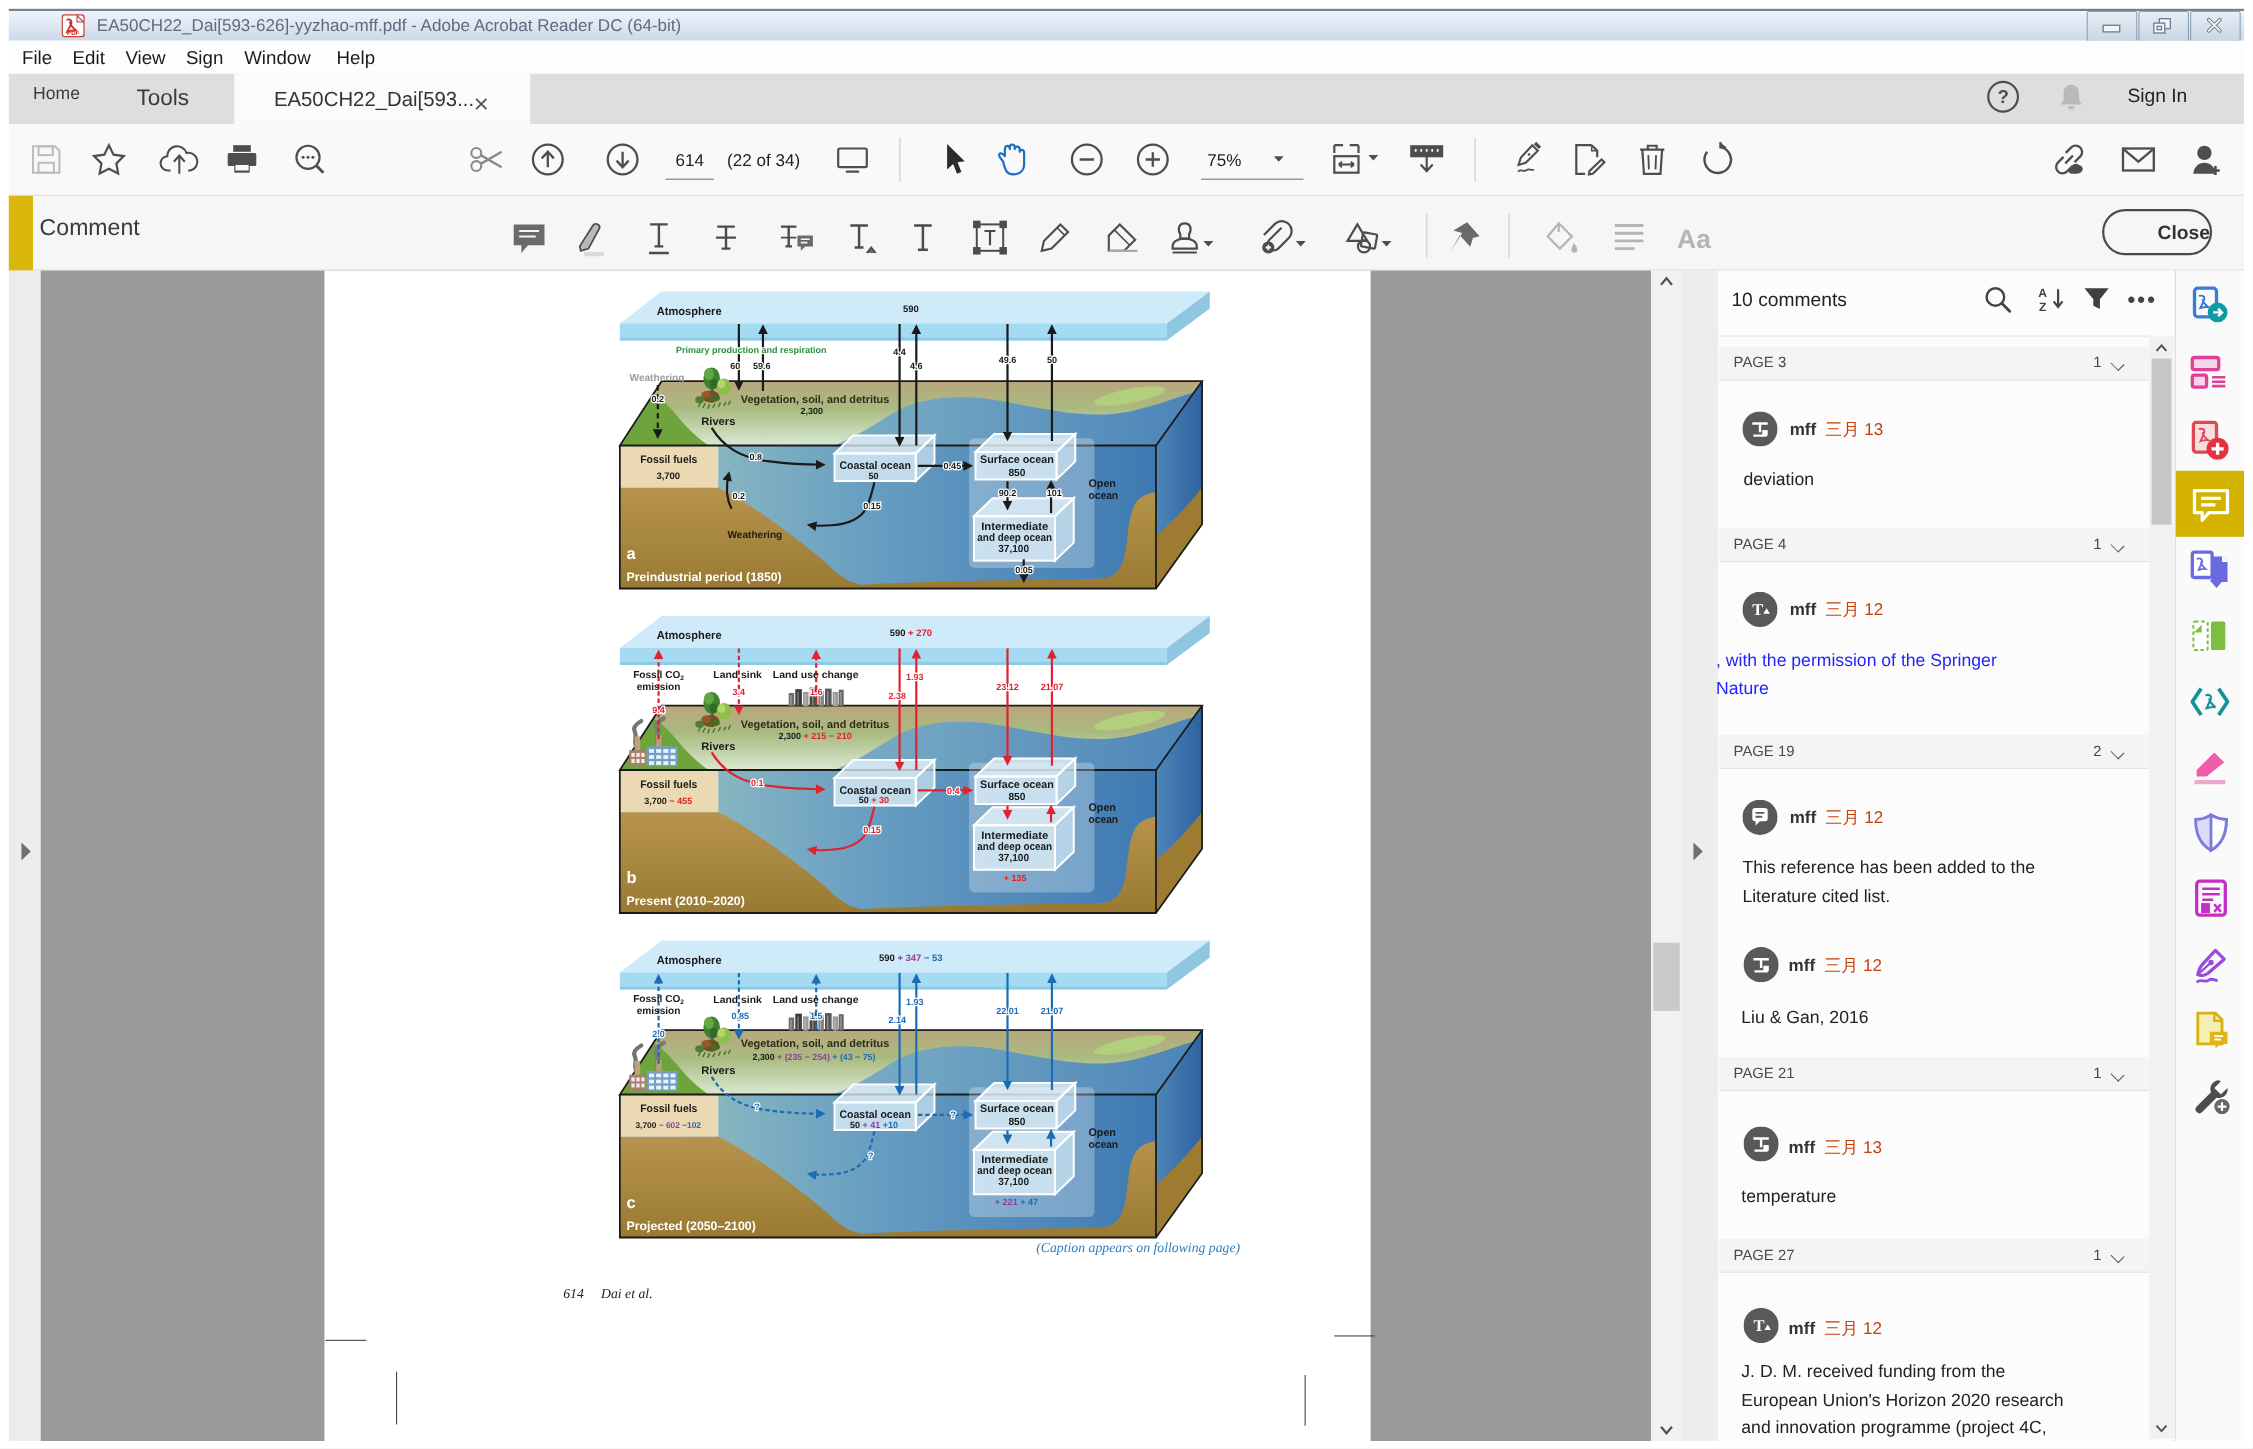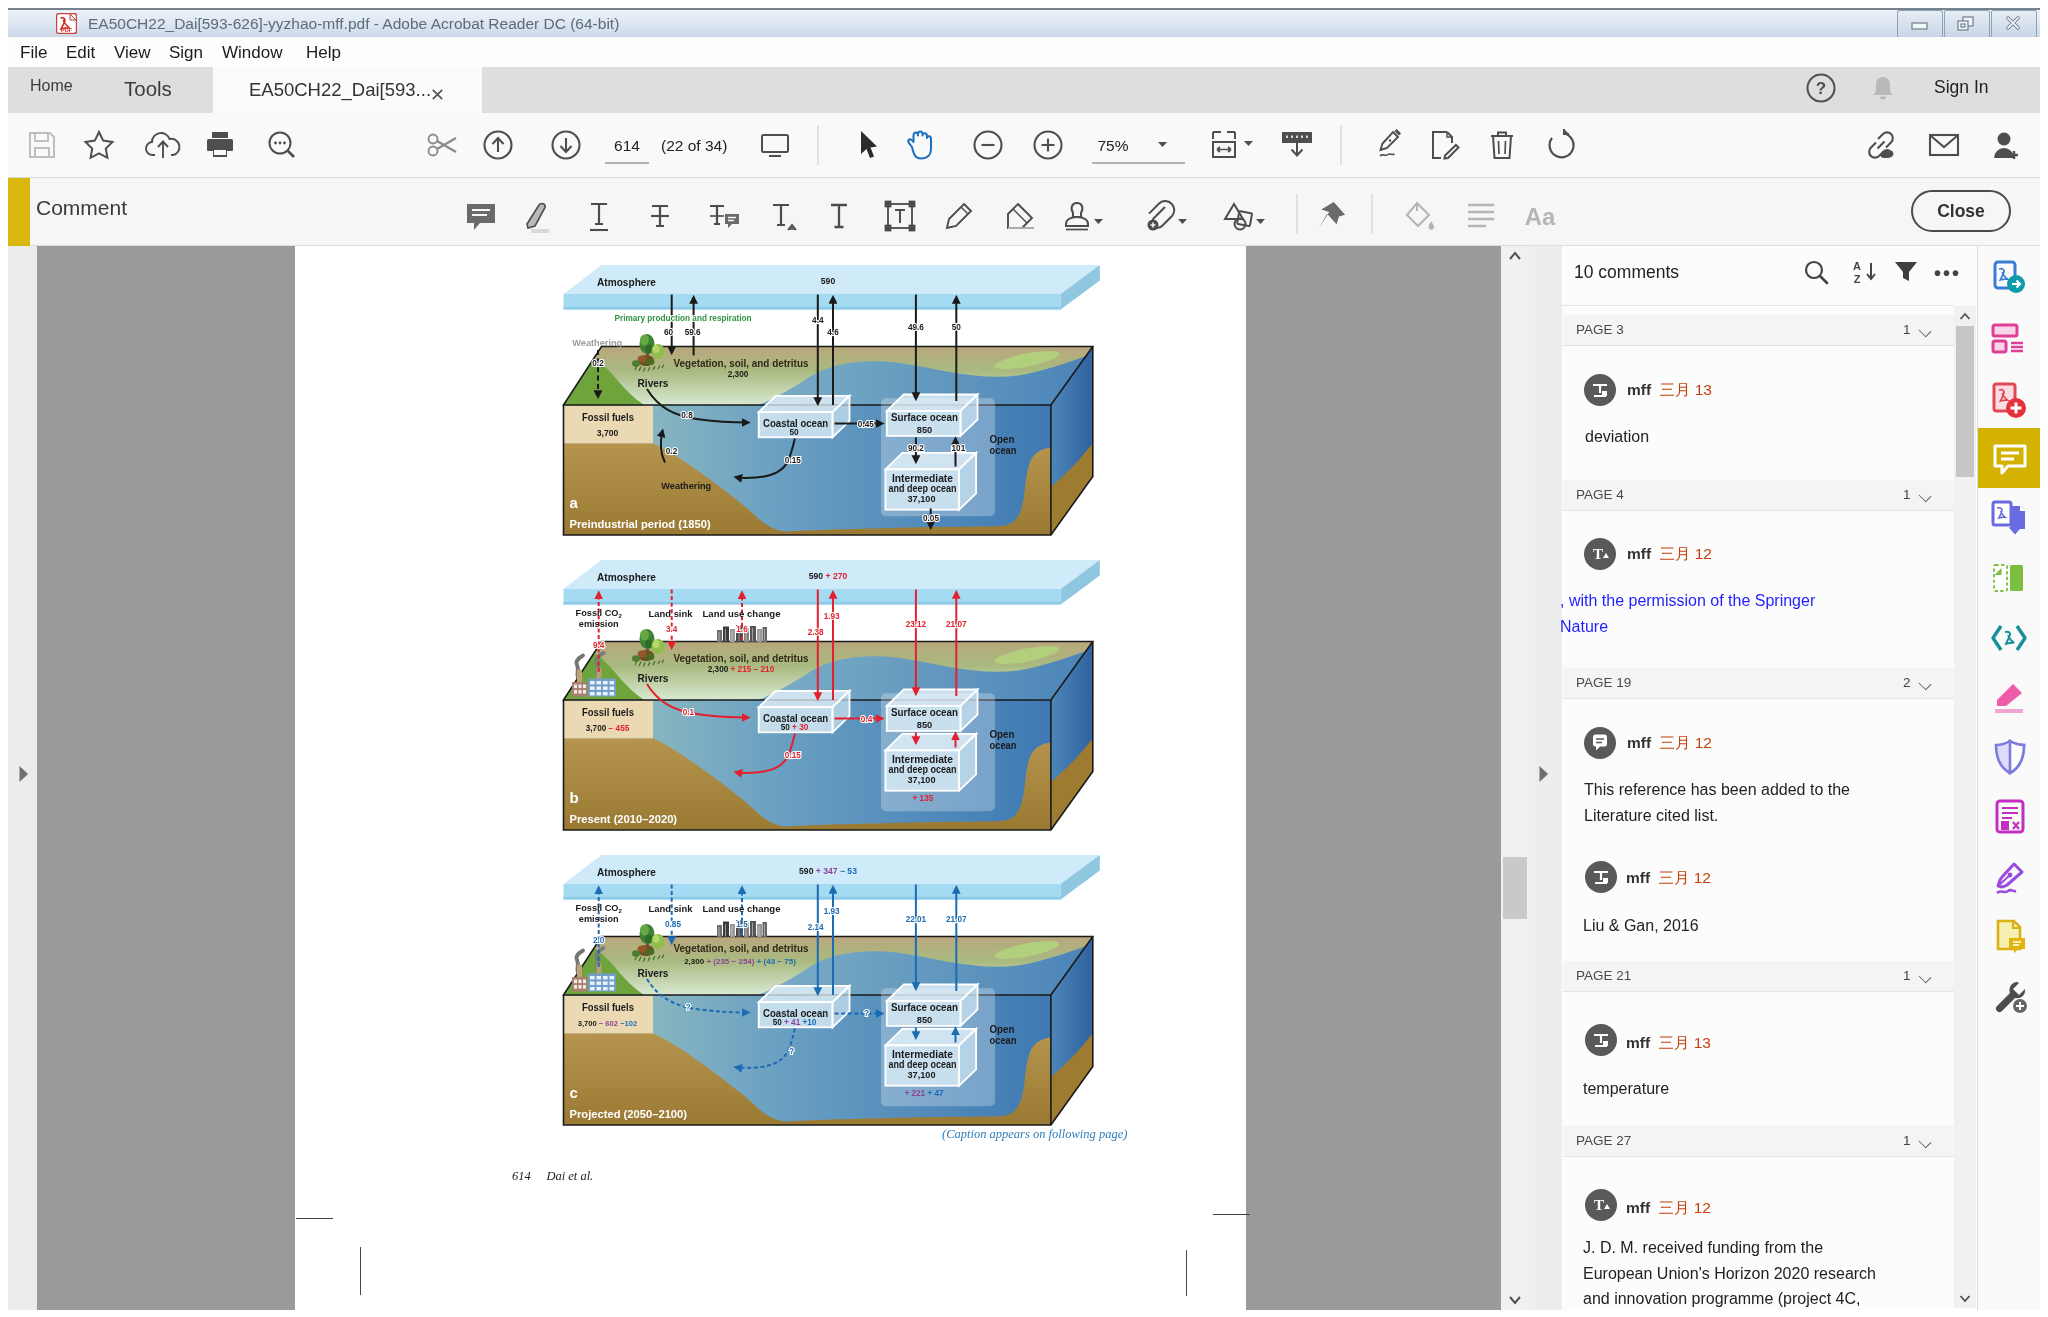--- a/index.html
+++ b/index.html
@@ -305,21 +305,21 @@
       <path d="M-2 -13 L10 -1 L-1 10 L-12 -1 Z M-2 -13 L-2 -5"></path>
       <path d="M12 5 C12 5 15 9 15 11.5 A2.8 2.8 0 0 1 9.5 11.5 C9.5 9 12 5 12 5 Z" fill="#b5b5b5" stroke="none"></path>
     </g>
 
     <g stroke="#b5b5b5" stroke-width="2.6">
       <path d="M1460 27 L1486 27 M1460 34 L1486 34 M1460 41 L1486 41 M1460 48 L1478 48"></path>
     </g>
     <text x="1532" y="47" font-size="24" fill="#b5b5b5" text-anchor="middle" stroke="none" font-weight="bold">Aa</text>
   </g>
 </svg>
-<div class="abs" style="left:1911px;top:190px;width:100px;height:42px;border:2px solid #4a4a4a;border-radius:21px;box-sizing:border-box;text-align:center;line-height:38px;font-size:17.5px;font-weight:bold;color:#333;">Close</div>
+<div class="abs" style="left:1911px;top:190px;width:100px;height:42px;border:2px solid #4a4a4a;border-radius:21px;box-sizing:border-box;text-align:right;line-height:38px;font-size:17.5px;font-weight:bold;color:#333;">Close</div>
 
 <div class="abs" style="left:8px;top:246px;width:29px;height:1064px;background:#ececec;"></div>
 <svg class="abs" style="left:18px;top:765px;" width="11" height="18" viewBox="0 0 11 18">
     <path d="M1.5 1 L10 9 L1.5 17 Z" fill="#6f6f6f"></path>
   </svg>
 <div class="abs" style="left:37px;top:246px;width:1464px;height:1064px;background:#9a9a9a;"></div>
 
 <div class="abs" style="left:295px;top:246px;width:951px;height:1064px;background:#ffffff;"></div>
 
 <div class="abs" id="figure" style="left:550px;top:255px;width:570px;height:880px;">

